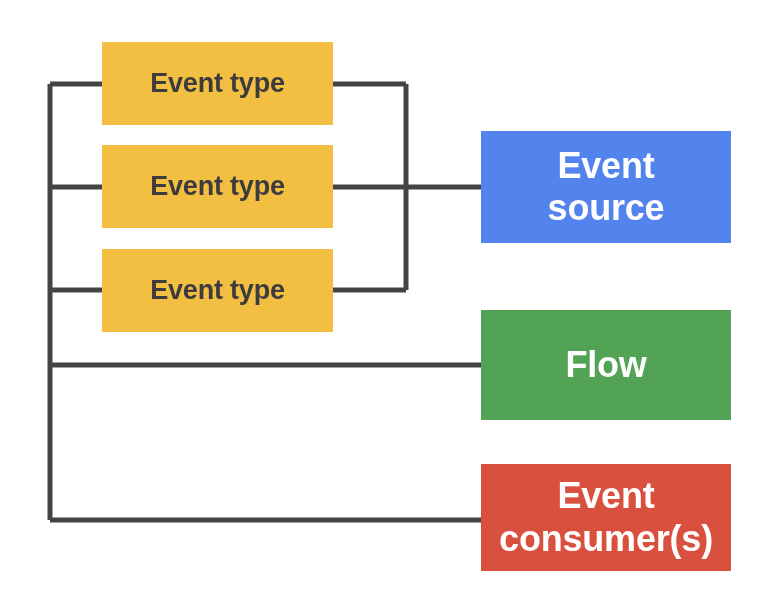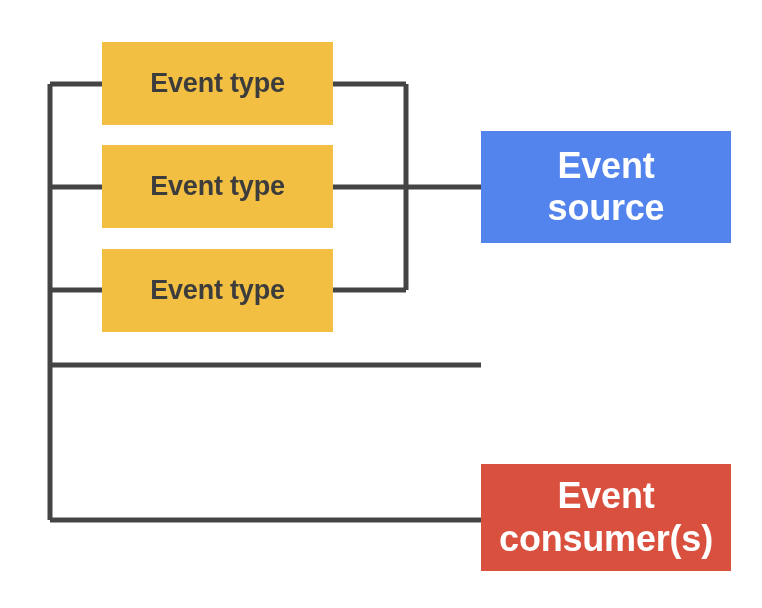--- a/index.html
+++ b/index.html
@@ -81,19 +81,22 @@
 
   <div class="node node-event-type" style="left: 102px; top: 249px; width: 231px; height: 83px; background: rgb(242, 191, 67); color: rgb(60, 60, 60);">
     <span class="node-label">Event type</span>
   </div>
 
   <div class="node node-big" style="left: 481px; top: 131px; width: 250px; height: 112px; background: rgb(83, 131, 236); color: rgb(255, 255, 255);">
     <span class="node-label">Event
 source</span>
   </div>
 
+  <div class="node node-big" style="left: 481px; top: 310px; width: 250px; height: 110px; background: rgb(82, 163, 85); color: rgb(255, 255, 255);">
+    <span class="node-label">Flow</span>
+  </div>
 
   <div class="node node-big" style="left: 481px; top: 464px; width: 250px; height: 107px; background: rgb(217, 80, 63); color: rgb(255, 255, 255);">
     <span class="node-label">Event
 consumer(s)</span>
   </div>
 
 </div>
 
 </body></html>

